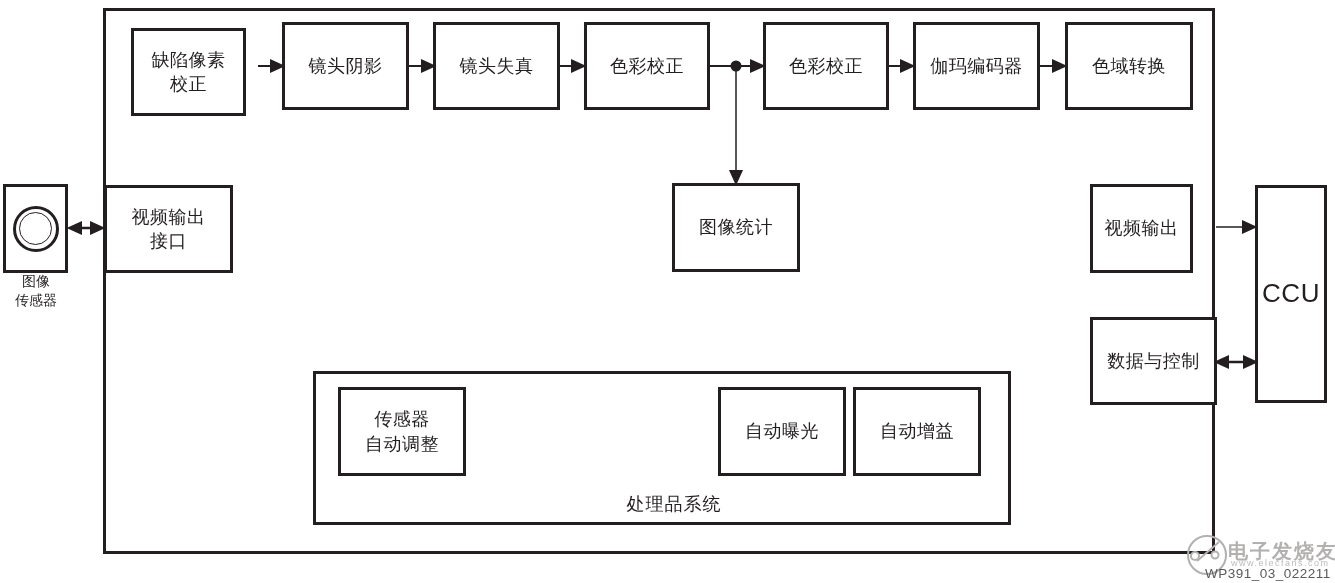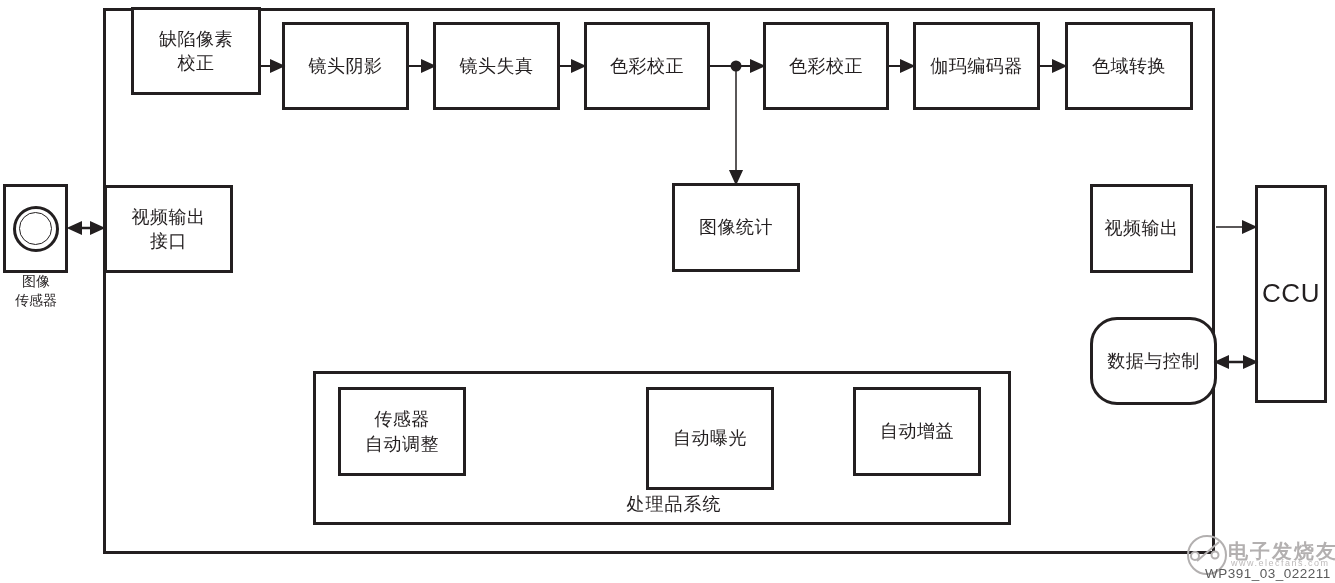--- a/index.html
+++ b/index.html
@@ -50,21 +50,21 @@
   }
   .wm-logo{position:absolute;left:1185px;top:528px;}
 </style>
 </head>
 <body>
 
 <div class="canvas">
 
   <div class="outer-frame"></div>
 
-  <div class="node" style="left:131px;top:7px;width:130px;height:88px;">缺陷像素
+  <div class="node" style="left:131px;top:28px;width:115px;height:88px;">缺陷像素
 校正</div>
   <div class="node" style="left:282px;top:22px;width:127px;height:88px;">镜头阴影</div>
   <div class="node" style="left:433px;top:22px;width:127px;height:88px;">镜头失真</div>
   <div class="node" style="left:584px;top:22px;width:126px;height:88px;">色彩校正</div>
   <div class="node" style="left:763px;top:22px;width:126px;height:88px;">色彩校正</div>
   <div class="node" style="left:913px;top:22px;width:127px;height:88px;">伽玛编码器</div>
   <div class="node" style="left:1065px;top:22px;width:128px;height:88px;text-align:center;">色域转换</div>
 
   <div class="node" style="left:672px;top:183px;width:128px;height:89px;">图像统计</div>
 
@@ -72,27 +72,27 @@
     <span style="display:flex;align-items:center;justify-content:center;width:46px;height:46px;border:3.5px solid #231f20;border-radius:50%;box-sizing:border-box;">
       <span style="display:block;width:33px;height:33px;border:1.5px solid #231f20;border-radius:50%;box-sizing:border-box;"></span>
     </span>
   </div>
   <div class="sensor-label">图像
 传感器</div>
   <div class="node" style="left:104px;top:185px;width:129px;height:88px;">视频输出
 接口</div>
 
   <div class="node" style="left:1090px;top:184px;width:103px;height:89px;">视频输出</div>
-  <div class="node" style="left:1090px;top:317px;width:127px;height:88px;border-radius:27px;">数据与控制</div>
+  <div class="node" style="left:1090px;top:317px;width:127px;height:88px;">数据与控制</div>
   <div class="node ccu-node" style="left:1255px;top:185px;width:72px;height:218px;">CCU</div>
 
   <div class="group-box" style="left:313px;top:371px;width:698px;height:154px;"></div>
   <div class="node" style="left:338px;top:387px;width:128px;height:89px;">传感器
 自动调整</div>
-  <div class="node" style="left:646px;top:387px;width:128px;height:103px;">自动曝光</div>
+  <div class="node" style="left:718px;top:387px;width:128px;height:89px;">自动曝光</div>
   <div class="node" style="left:853px;top:387px;width:128px;height:89px;">自动增益</div>
   <div class="group-title">处理品系统</div>
 
   <svg class="arrow-layer" viewBox="0 0 1335 583" xmlns="http://www.w3.org/2000/svg">
 
     <g stroke="#231f20" stroke-width="2" fill="#231f20">
       <line x1="258" y1="66" x2="272" y2="66"></line>
       <polygon points="271,60.5 271,71.5 283,66"></polygon>
       <line x1="409" y1="66" x2="423" y2="66"></line>
       <polygon points="422,60.5 422,71.5 434,66"></polygon>

